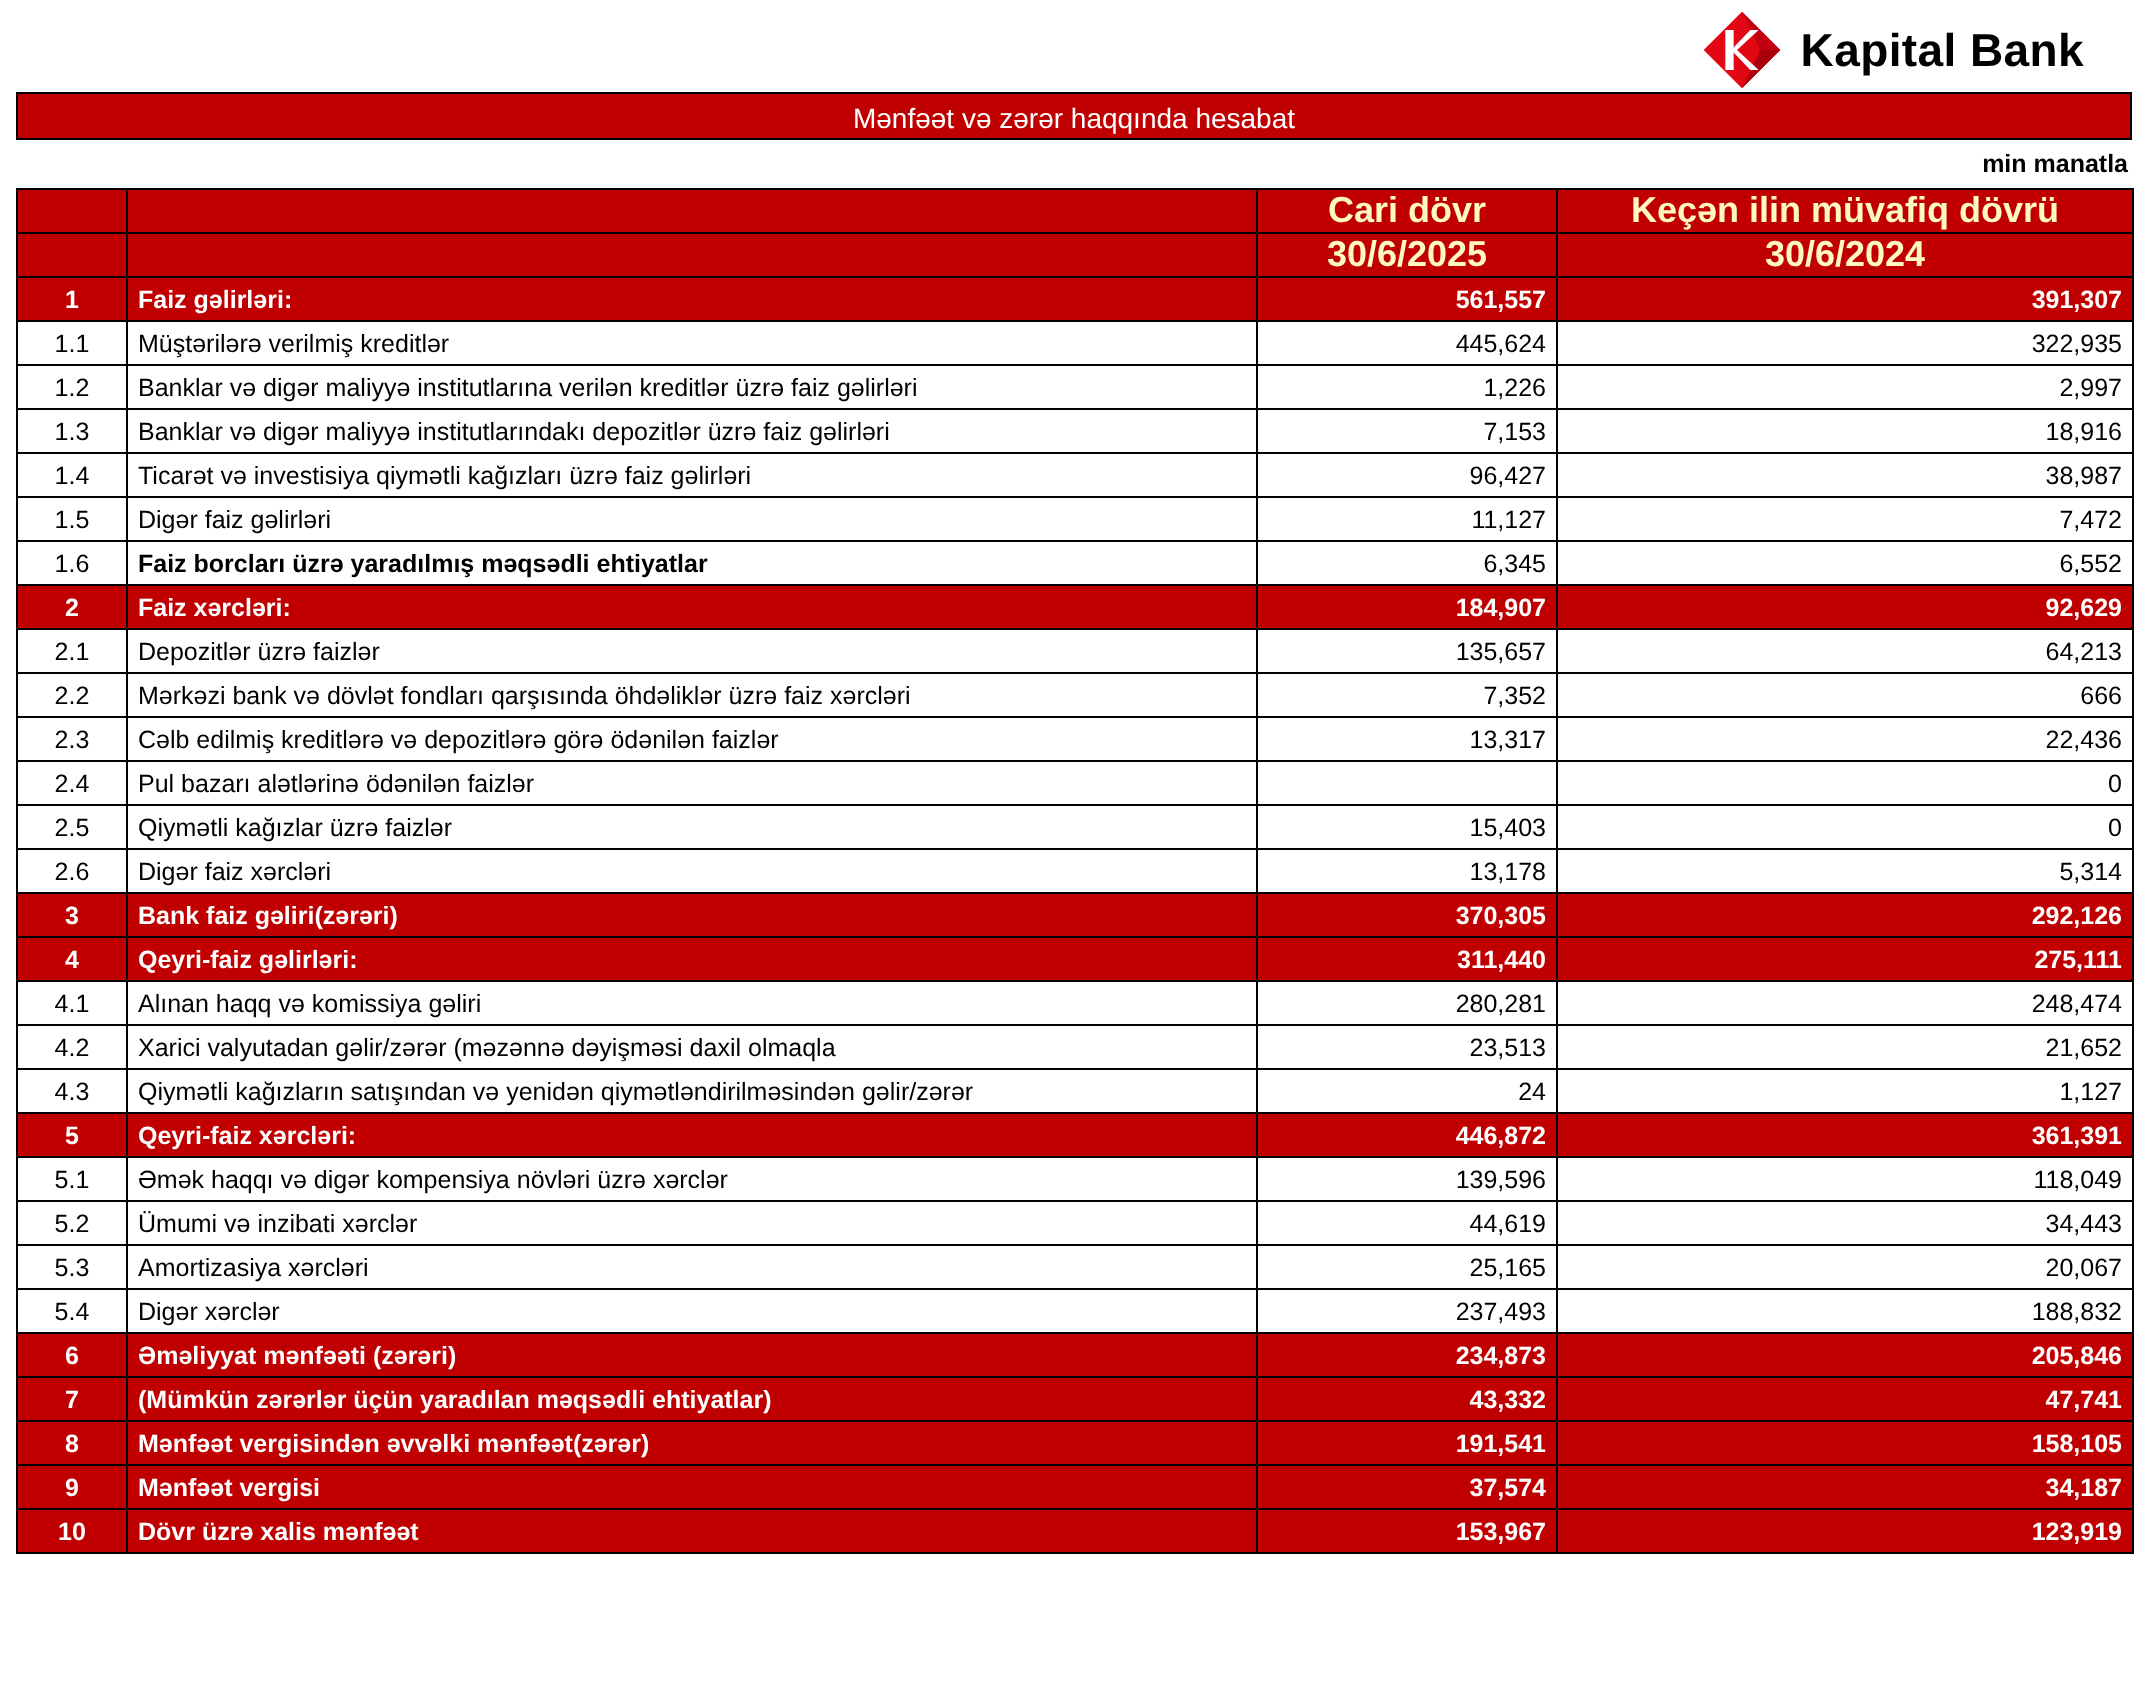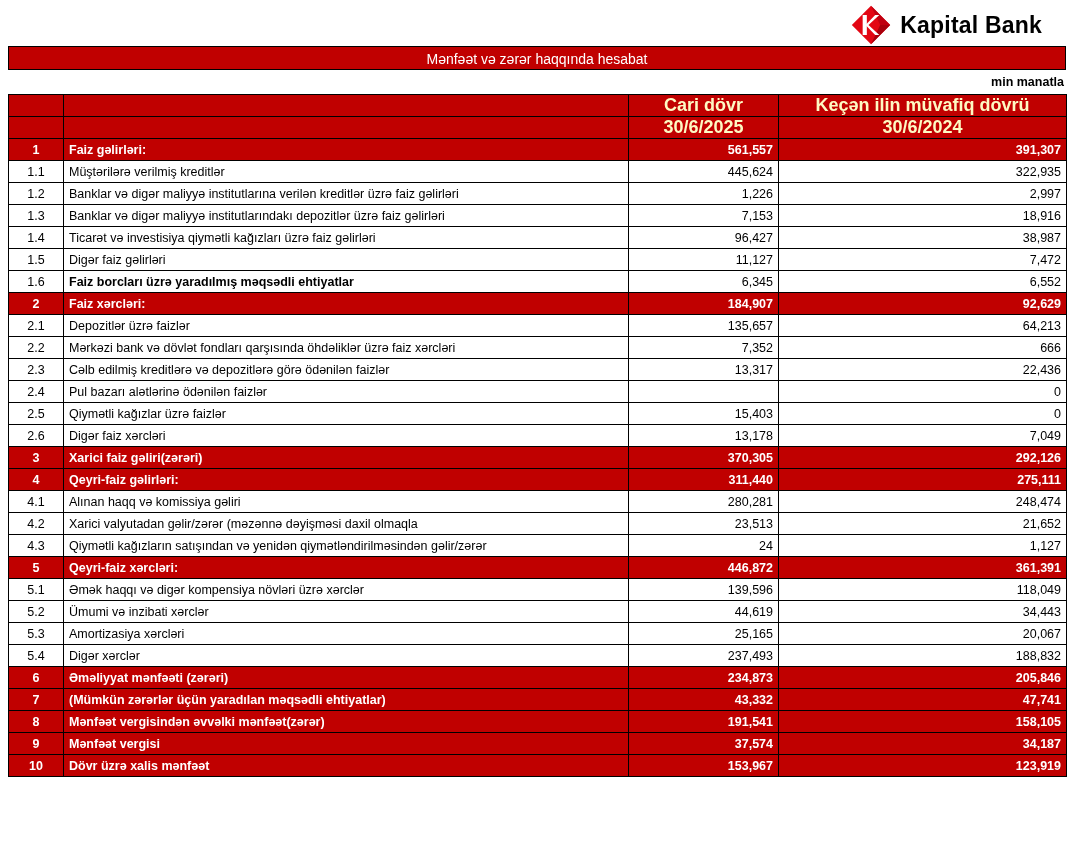--- a/index.html
+++ b/index.html
@@ -197,25 +197,25 @@
       <tr>
         <td class="num">2.5</td>
         <td class="desc">Qiymətli kağızlar üzrə faizlər</td>
         <td class="val">15,403</td>
         <td class="val">0</td>
       </tr>
       <tr>
         <td class="num">2.6</td>
         <td class="desc">Digər faiz xərcləri</td>
         <td class="val">13,178</td>
-        <td class="val">7,049</td>
+        <td class="val">5,314</td>
       </tr>
       <tr class="section">
         <td class="num">3</td>
-        <td class="desc">Xarici faiz gəliri(zərəri)</td>
+        <td class="desc">Bank faiz gəliri(zərəri)</td>
         <td class="val">370,305</td>
         <td class="val">292,126</td>
       </tr>
       <tr class="section">
         <td class="num">4</td>
         <td class="desc">Qeyri-faiz gəlirləri:</td>
         <td class="val">311,440</td>
         <td class="val">275,111</td>
       </tr>
       <tr>

